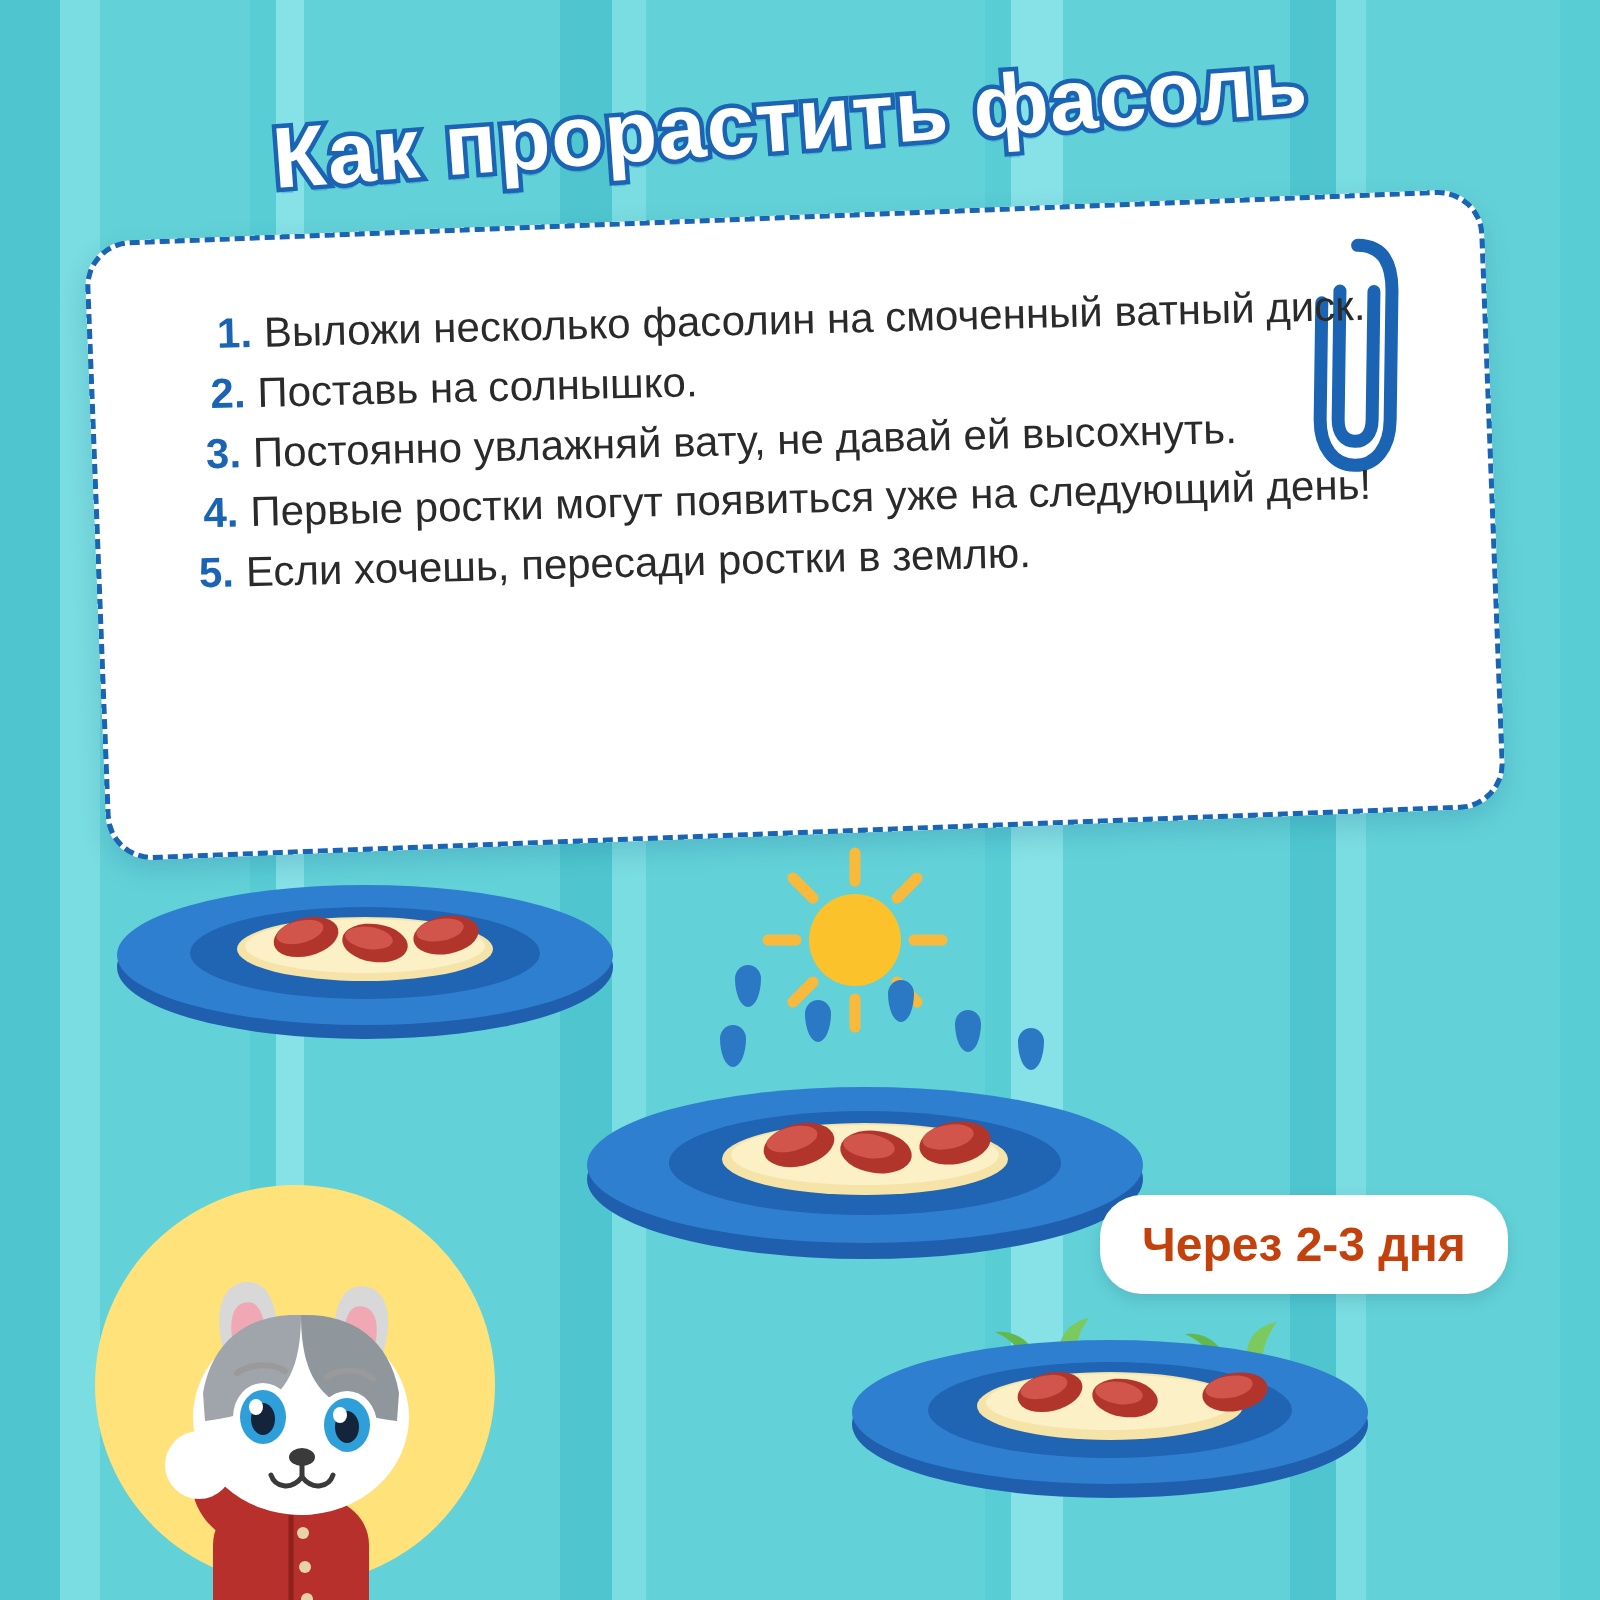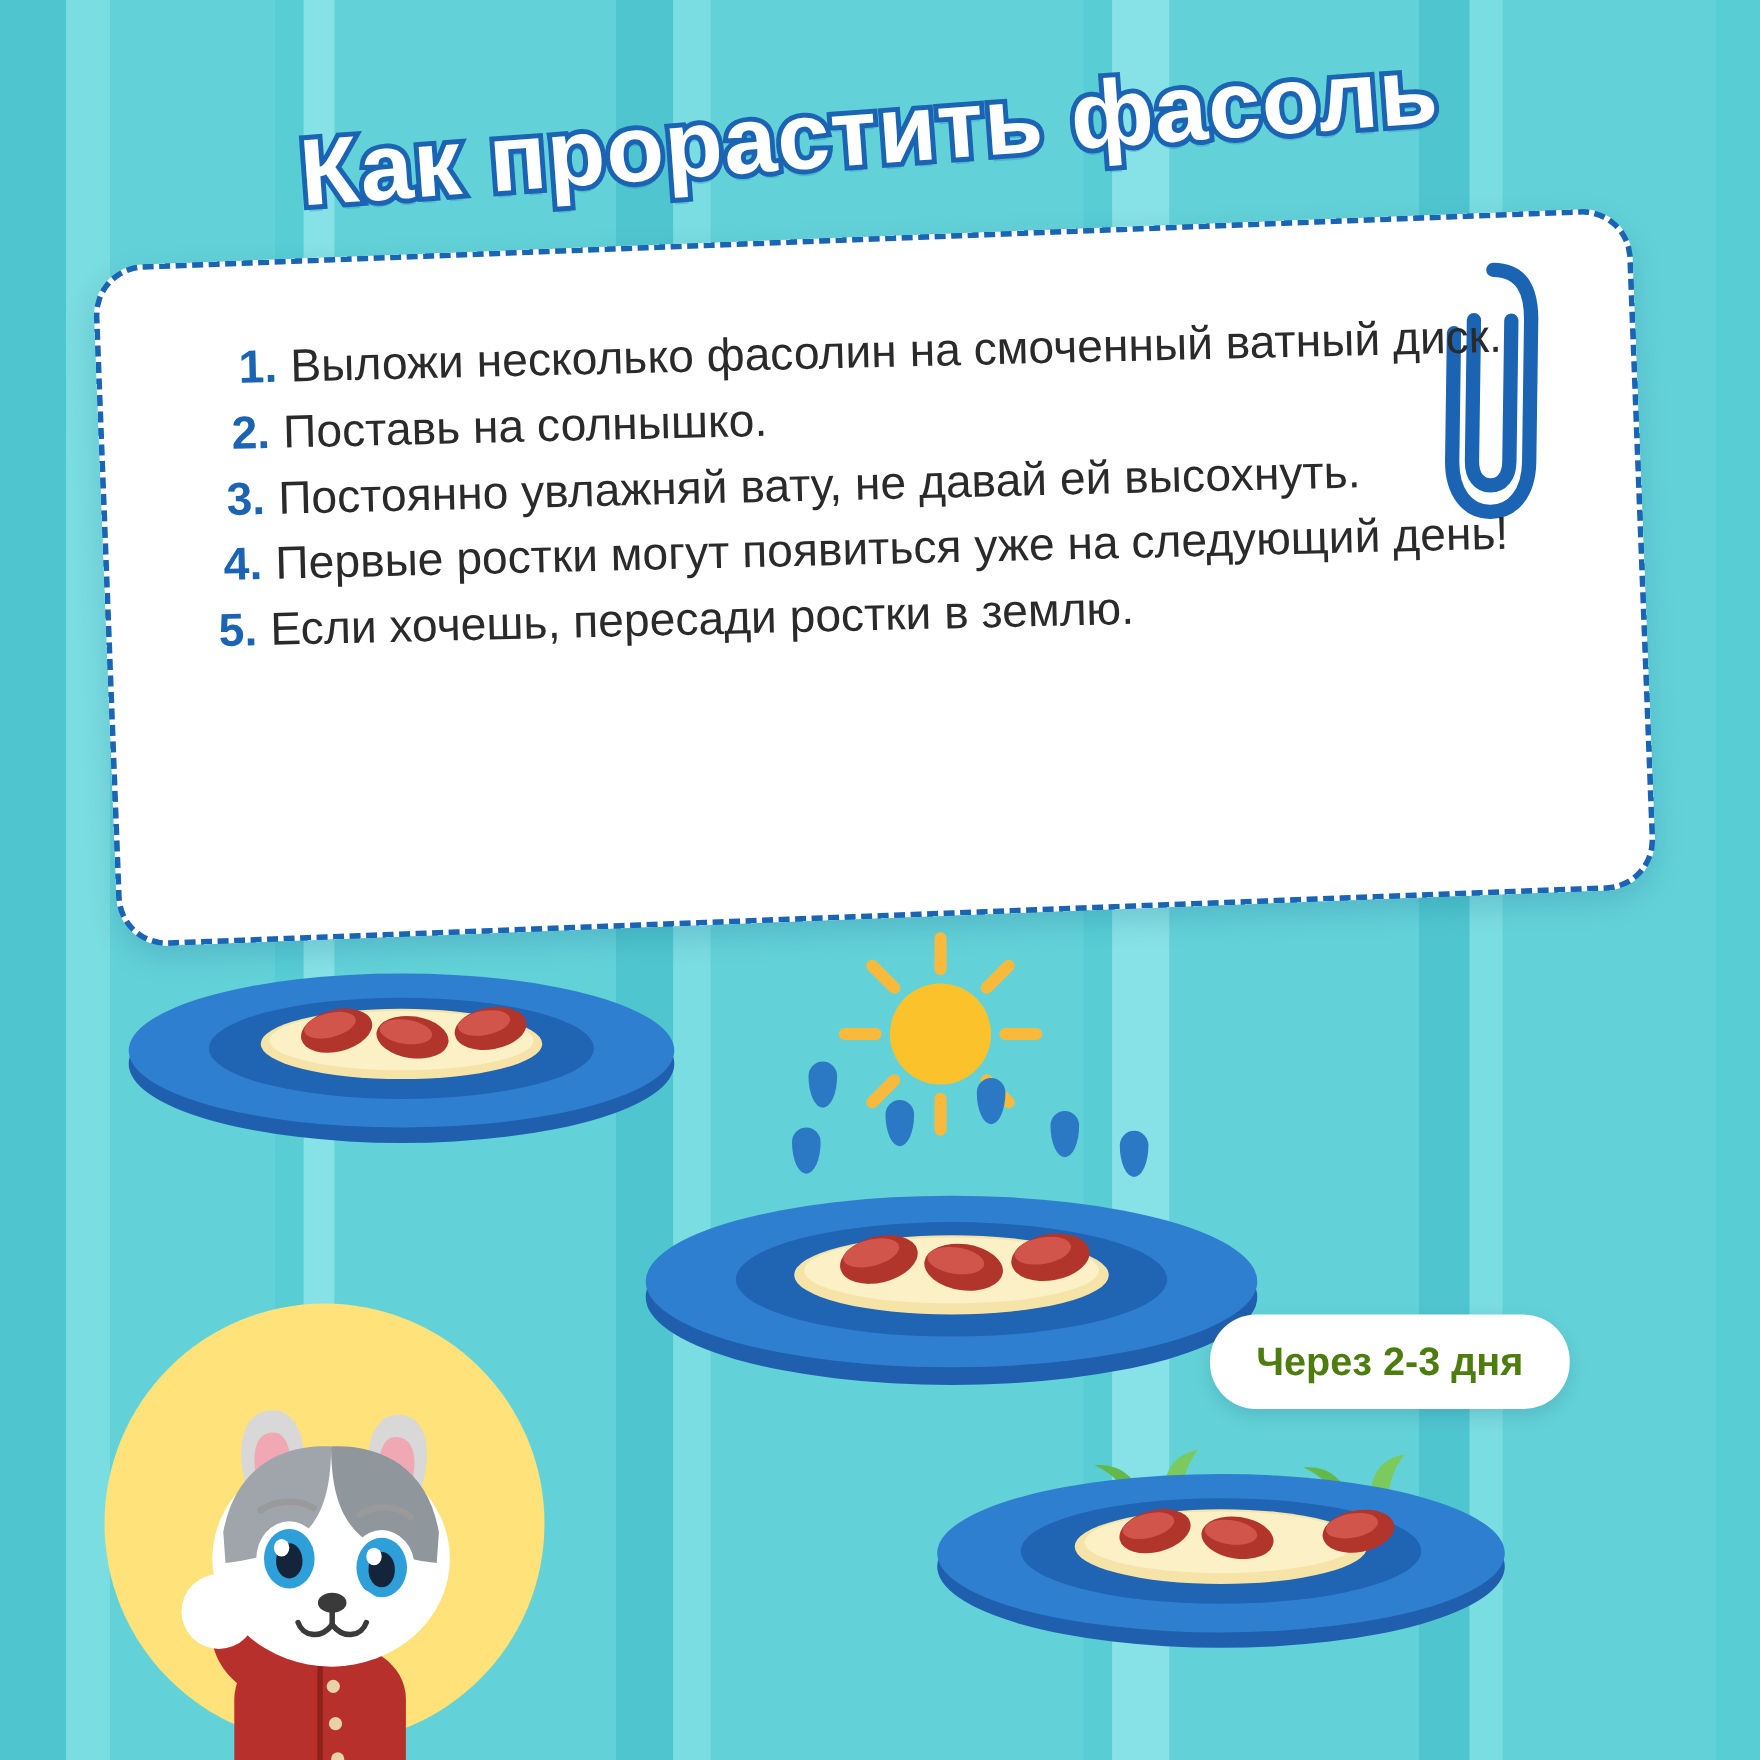--- a/index.html
+++ b/index.html
@@ -133,23 +133,23 @@
   }
 
   
   #badge {
     position: absolute;
     left: 1100px;
     top: 1195px;
     padding: 22px 42px;
     background: #ffffff;
     border-radius: 42px;
-    font-size: 36px;
+    font-size: 48px;
     font-weight: bold;
-    color: #4d7c0f;
+    color: #c2410c;
     box-shadow: 0 6px 16px rgba(10, 60, 100, 0.16);
   }
 
   
   #cat-circle {
     position: absolute;
     left: 95px;
     top: 1185px;
     width: 400px;
     height: 400px;

